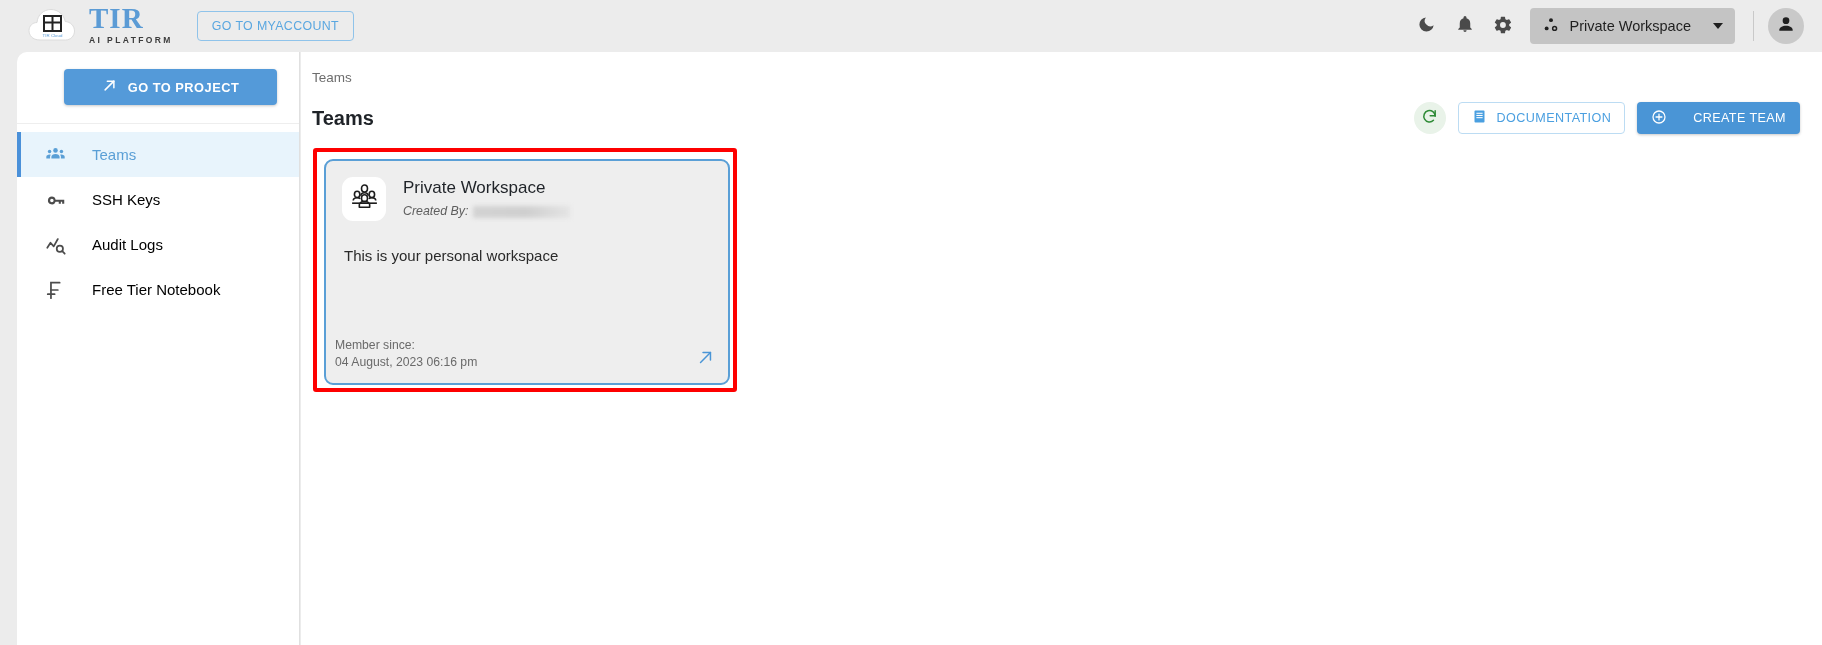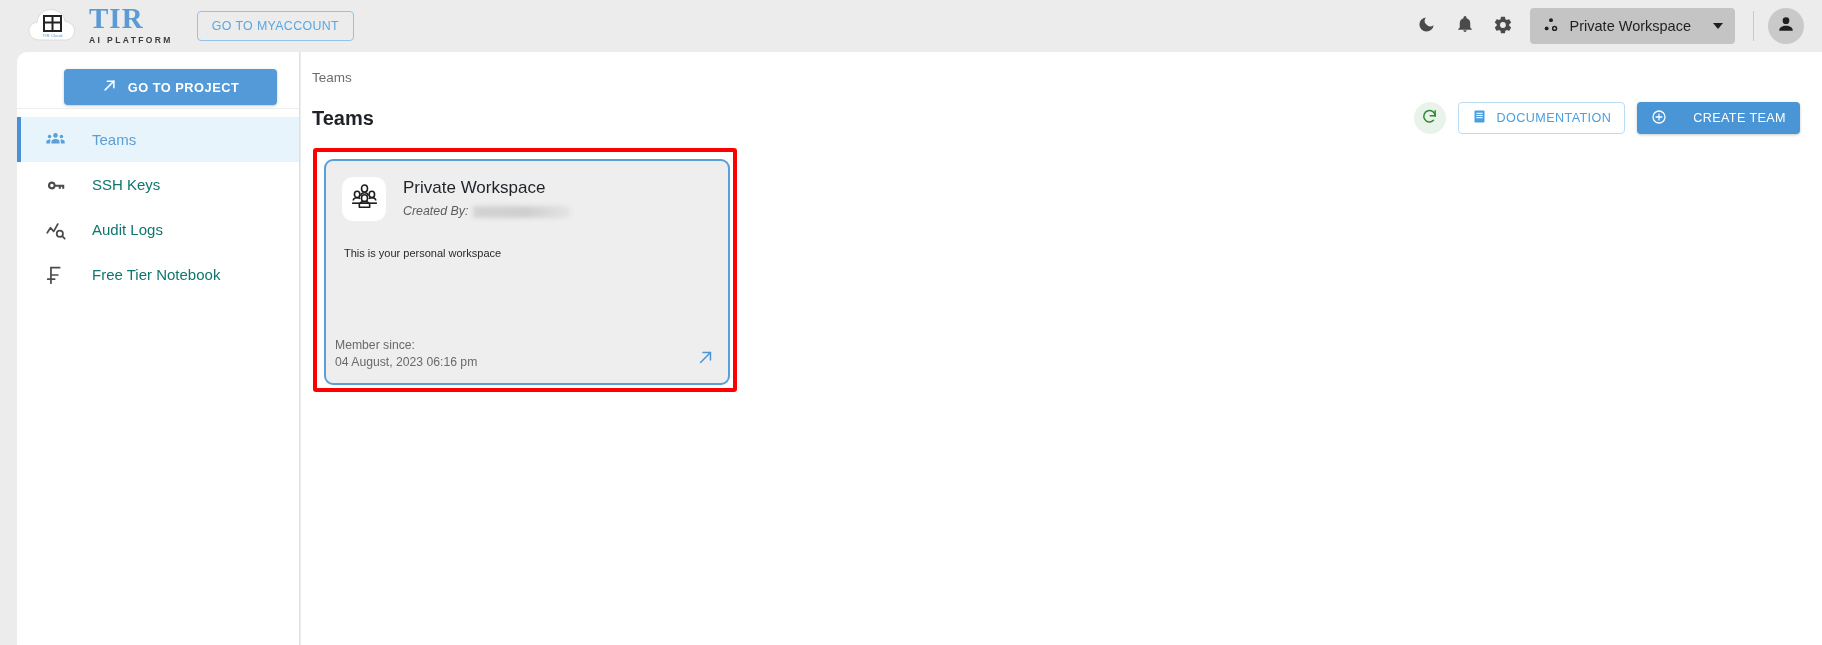--- a/index.html
+++ b/index.html
@@ -116,21 +116,21 @@
   .sidebar {
     position: absolute;
     left: 17px; top: 52px;
     width: 283px;
     height: 593px;
     background: #ffffff;
     border-top-left-radius: 10px;
     border-right: 1px solid #e0e0e0;
   }
   .goproject-wrap {
-    padding: 17px 22px 3px 47px;
+    padding: 17px 22px 18px 47px;
     border-bottom: 1px solid #eeeeee;
   }
   .btn-goproject {
     width: 100%;
     height: 36px;
     background: #549ad9;
     border: none;
     border-radius: 4px;
     color: #fff;
     font-size: 12.8px;
@@ -145,21 +145,21 @@
     font-family: "Liberation Sans", sans-serif;
   }
   .nav { padding-top: 8px; }
   .nav-item {
     position: relative;
     display: flex;
     align-items: center;
     height: 45px;
     padding-left: 28px;
     cursor: pointer;
-    color: #0f766e;
+    color: #000000;
     font-size: 15px;
   }
   .nav-item .nav-icon {
     width: 26px;
     display: flex;
     align-items: center;
     justify-content: flex-start;
     color: #4c4c4c;
   }
   .nav-item .nav-label { margin-left: 21px; }
@@ -300,21 +300,21 @@
   }
   .redacted {
     display: inline-block;
     width: 97px; height: 12px;
     background: linear-gradient(90deg,#d3d3d3 0%,#cfcfcf 55%,#e4e4e4 100%);
     filter: blur(2.2px);
     border-radius: 1px;
   }
   .card-desc {
     margin: 26px 0 0 18px;
-    font-size: 11px;
+    font-size: 15px;
     color: #2a2a2a;
   }
   .card-foot {
     margin-top: auto;
     padding: 0 14px 11px 9px;
     display: flex;
     align-items: flex-end;
   }
   .member-since {
     font-size: 12.2px;

